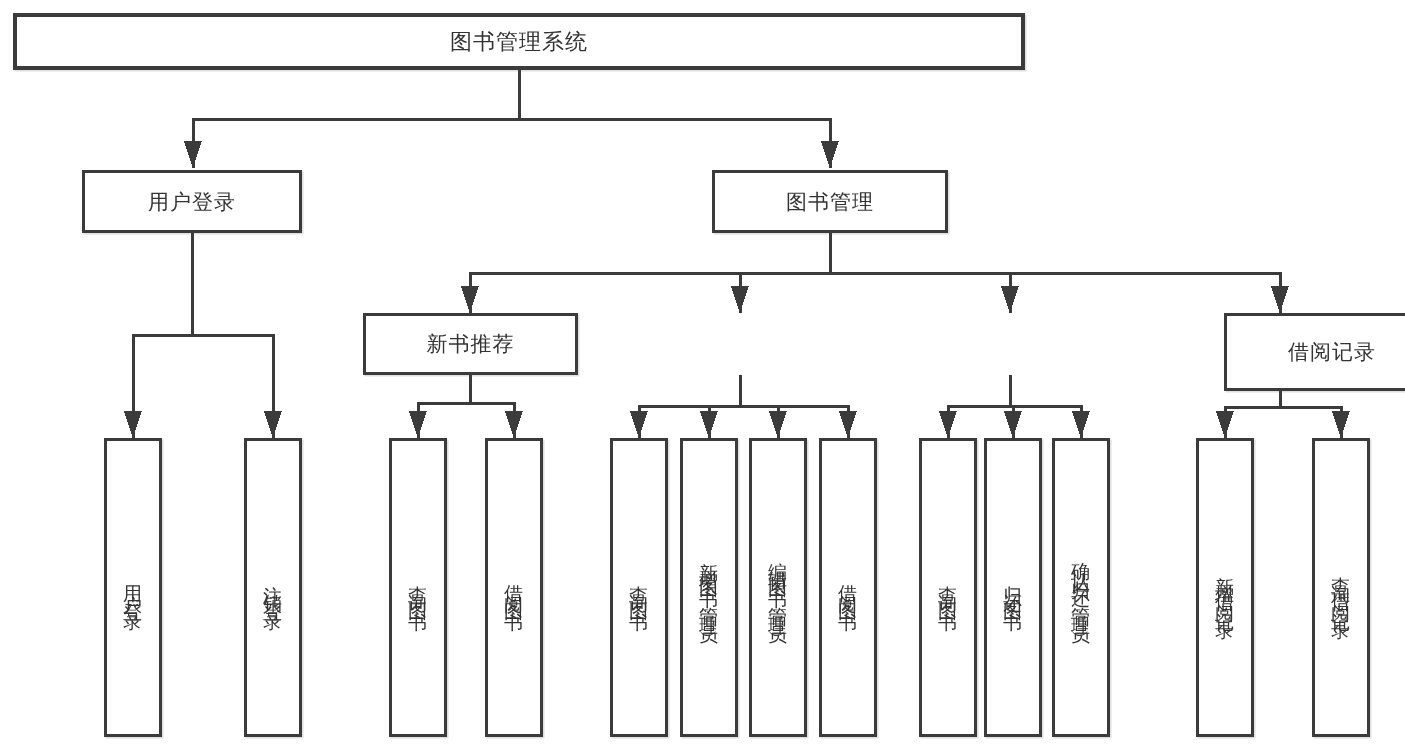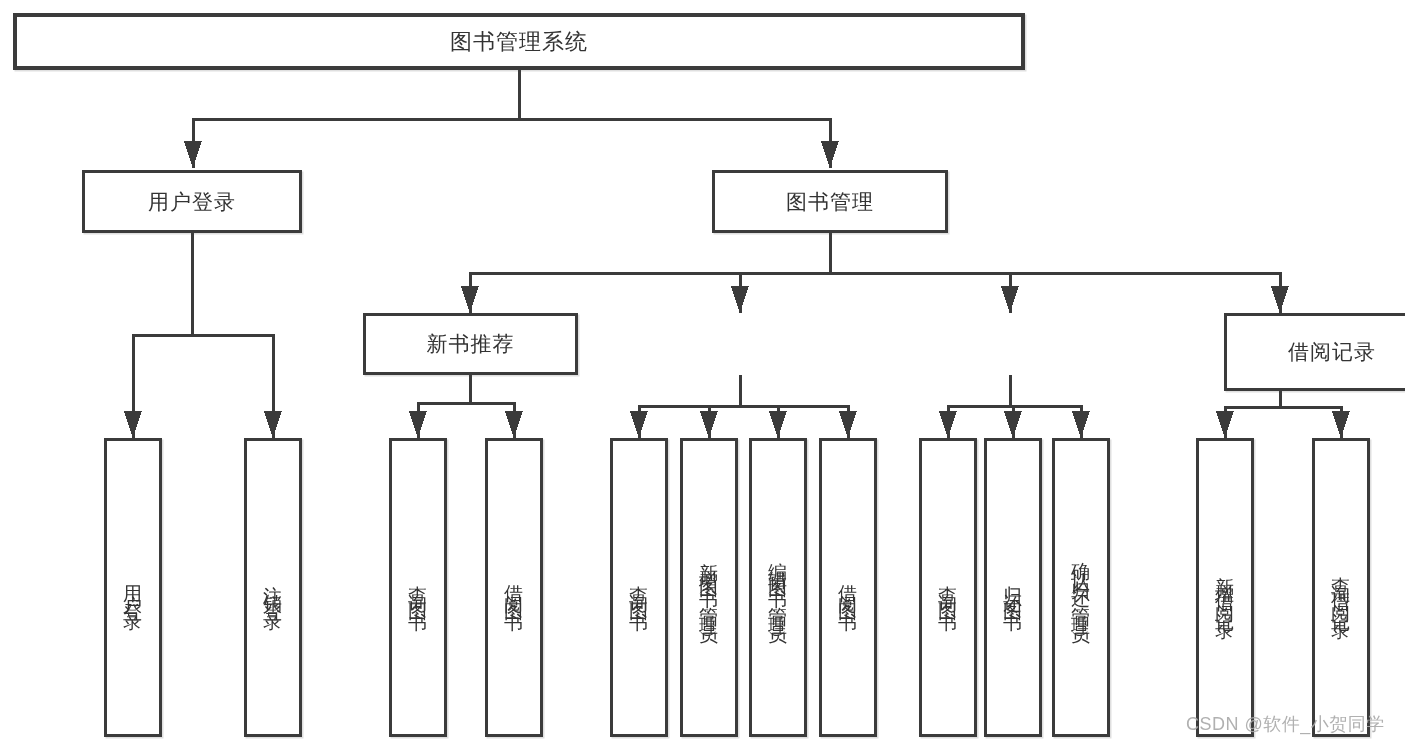--- a/index.html
+++ b/index.html
@@ -172,14 +172,13 @@
     <span class="vlabel">确认归还（管理员）</span>
   </div>
 
   <div class="node vnode" style="left:1196px;">
     <span class="vlabel">新增借阅记录</span>
   </div>
   <div class="node vnode" style="left:1312px;">
     <span class="vlabel">查询借阅记录</span>
   </div>
 
-  <div class="watermark">CSDN @软件_小贺同学</div>
 </div>
 
 </body></html>

